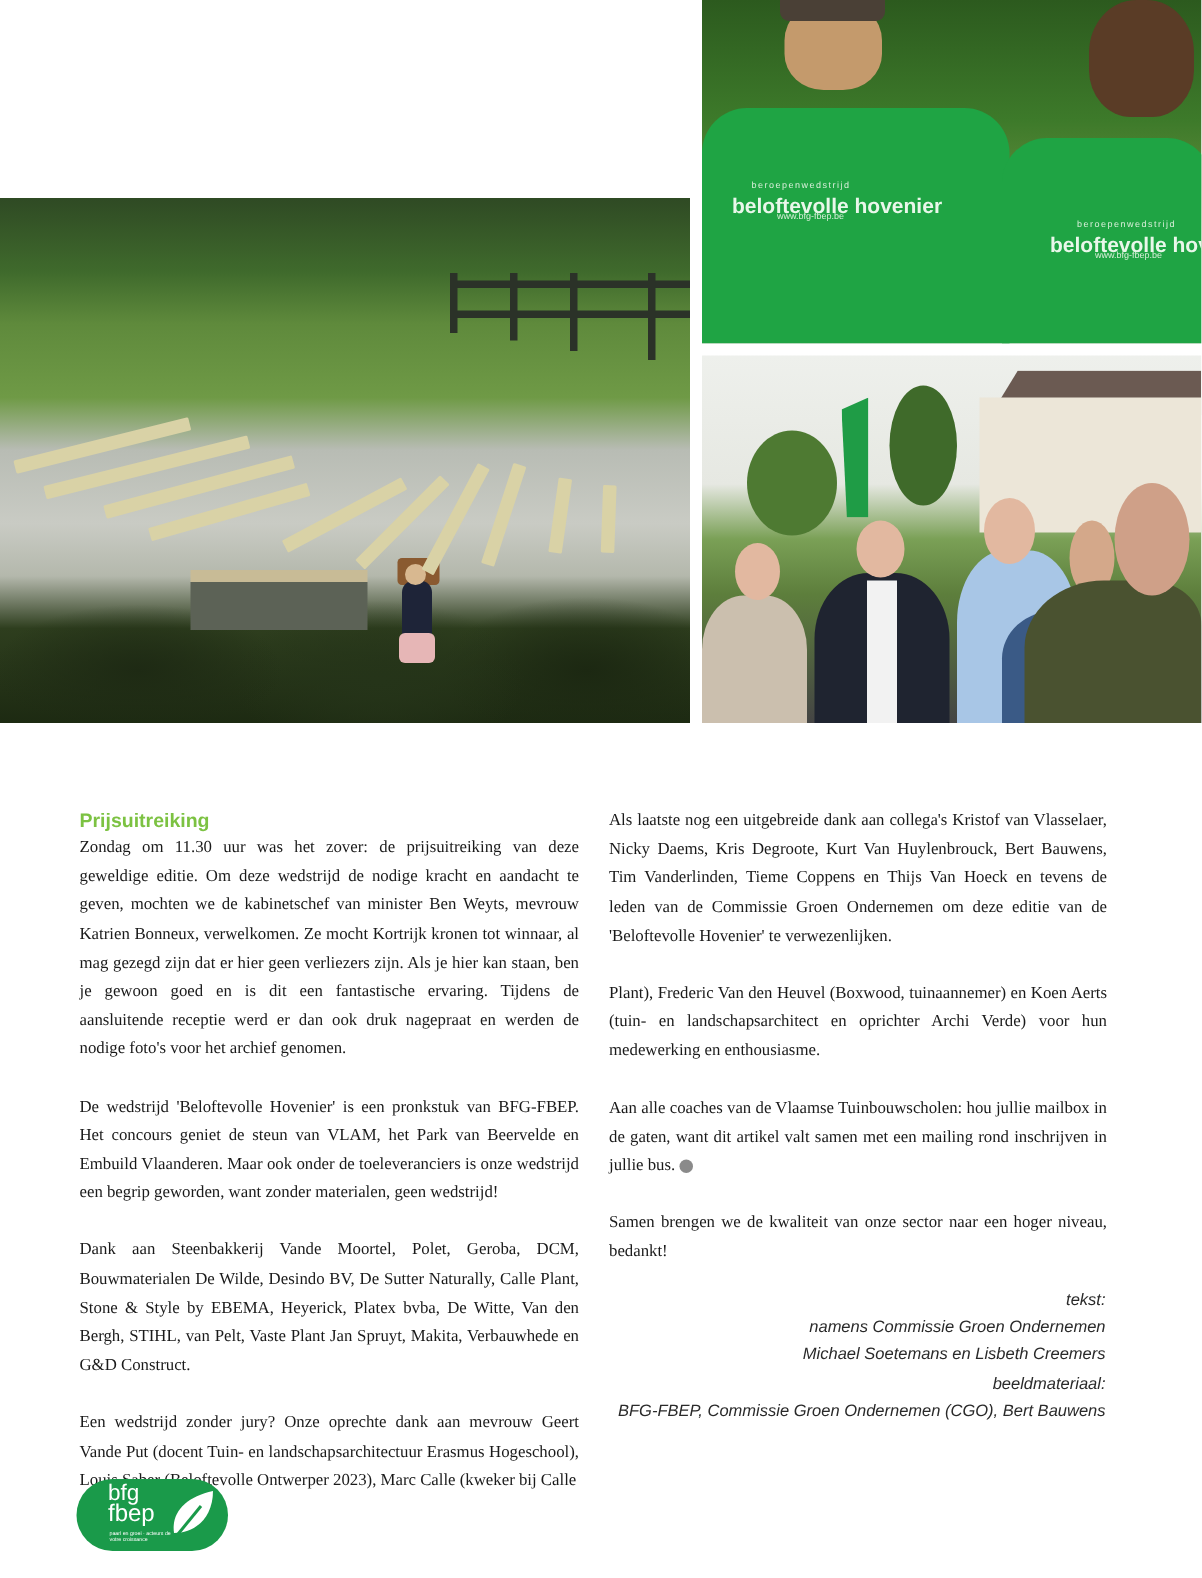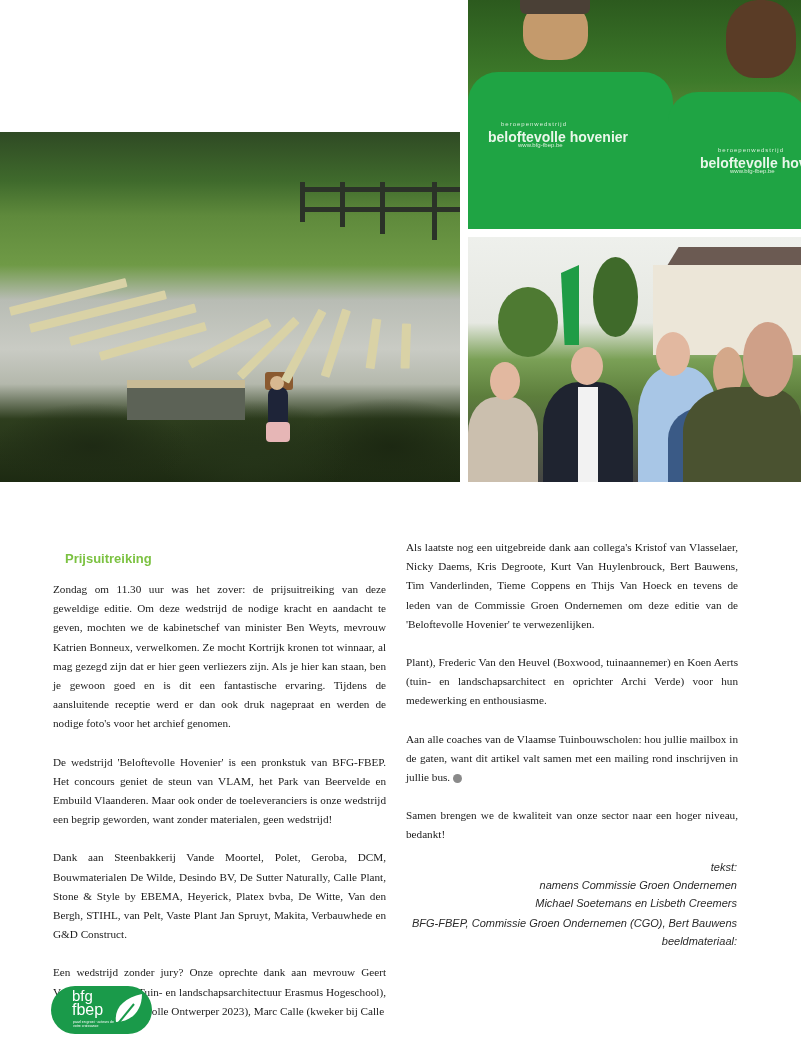--- a/index.html
+++ b/index.html
@@ -32,21 +32,21 @@
   .house { position:absolute; left:185px; top:28px; width:148px; height:90px; background:#ece6d8; }
   .roof { position:absolute; left:180px; top:10px; width:153px; height:30px; background:#6b5a52; clip-path:polygon(8% 100%, 20% 0, 100% 0, 100% 100%); }
   .tree { position:absolute; border-radius:50%; background:#4e7a32; }
   .person { position:absolute; border-radius:40% 40% 0 0; }
   .face { position:absolute; border-radius:50%; background:#e2b8a0; }
 
   
   .col { position:absolute; font-size:11.2px; line-height:19.2px; text-align:justify; hyphens:auto; }
   #col-left { left:53px; top:538px; width:333px; }
   #col-right { left:406px; top:538px; width:332px; }
-  .heading { font-family:"Liberation Sans", sans-serif; font-weight:bold; color:#7cc242; font-size:13px; line-height:18px; margin:12px; }
+  .heading { font-family:"Liberation Sans", sans-serif; font-weight:bold; color:#7cc242; font-size:13px; line-height:18px; margin:0; }
   .para { margin:0 0 19px 0; }
   .endmark { display:inline-block; width:9px; height:9px; border-radius:50%; background:#8a8a8a; vertical-align:middle; margin-left:3px; }
   .credits { position:absolute; right:64px; text-align:right; font-family:"Liberation Sans", sans-serif; font-style:italic; font-size:11px; line-height:18px; color:#2a2a2a; }
   #credits-text { top:876px; }
   #credits-images { top:916px; }
 
   
   #logo { position:absolute; left:51px; top:986px; width:101px; height:48px; background:#1a9a4a; border-radius:24px; color:#fff; font-family:"Liberation Sans", sans-serif; }
   #logo .l1 { position:absolute; left:21px; top:2px; font-size:15px; line-height:15px; }
   #logo .l2 { position:absolute; left:21px; top:16px; font-size:16px; line-height:15px; }
@@ -127,22 +127,22 @@
   <p class="para"><span>Aan alle coaches van de Vlaamse Tuinbouwscholen: hou jullie mailbox in de gaten, want dit artikel valt samen met een mailing rond inschrijven in jullie bus.</span><span class="endmark"></span></p>
   <p class="para">Samen brengen we de kwaliteit van onze sector naar een hoger niveau, bedankt!</p>
 </div>
 
 <div class="credits" id="credits-text" style="top:858px;">
   <div>tekst:</div>
   <div>namens Commissie Groen Ondernemen</div>
   <div>Michael Soetemans en Lisbeth Creemers</div>
 </div>
 <div class="credits" id="credits-images" style="top:914px;">
+  <div>beeldmateriaal:</div>
   <div>BFG-FBEP, Commissie Groen Ondernemen (CGO), Bert Bauwens</div>
-  <div>beeldmateriaal:</div>
 </div>
 
 <div id="logo">
   <div class="l1">bfg</div>
   <div class="l2">fbep</div>
   <div class="tag">paarl en groei · acteurs de votre croissance</div>
   <svg width="34" height="36" viewBox="0 0 34 36">
     <path d="M30 2 C12 6 2 16 4 30 C18 30 30 20 30 2 Z" fill="#ffffff"></path>
     <path d="M4 34 L22 12" stroke="#1a9a4a" stroke-width="2" fill="none"></path>
   </svg>

